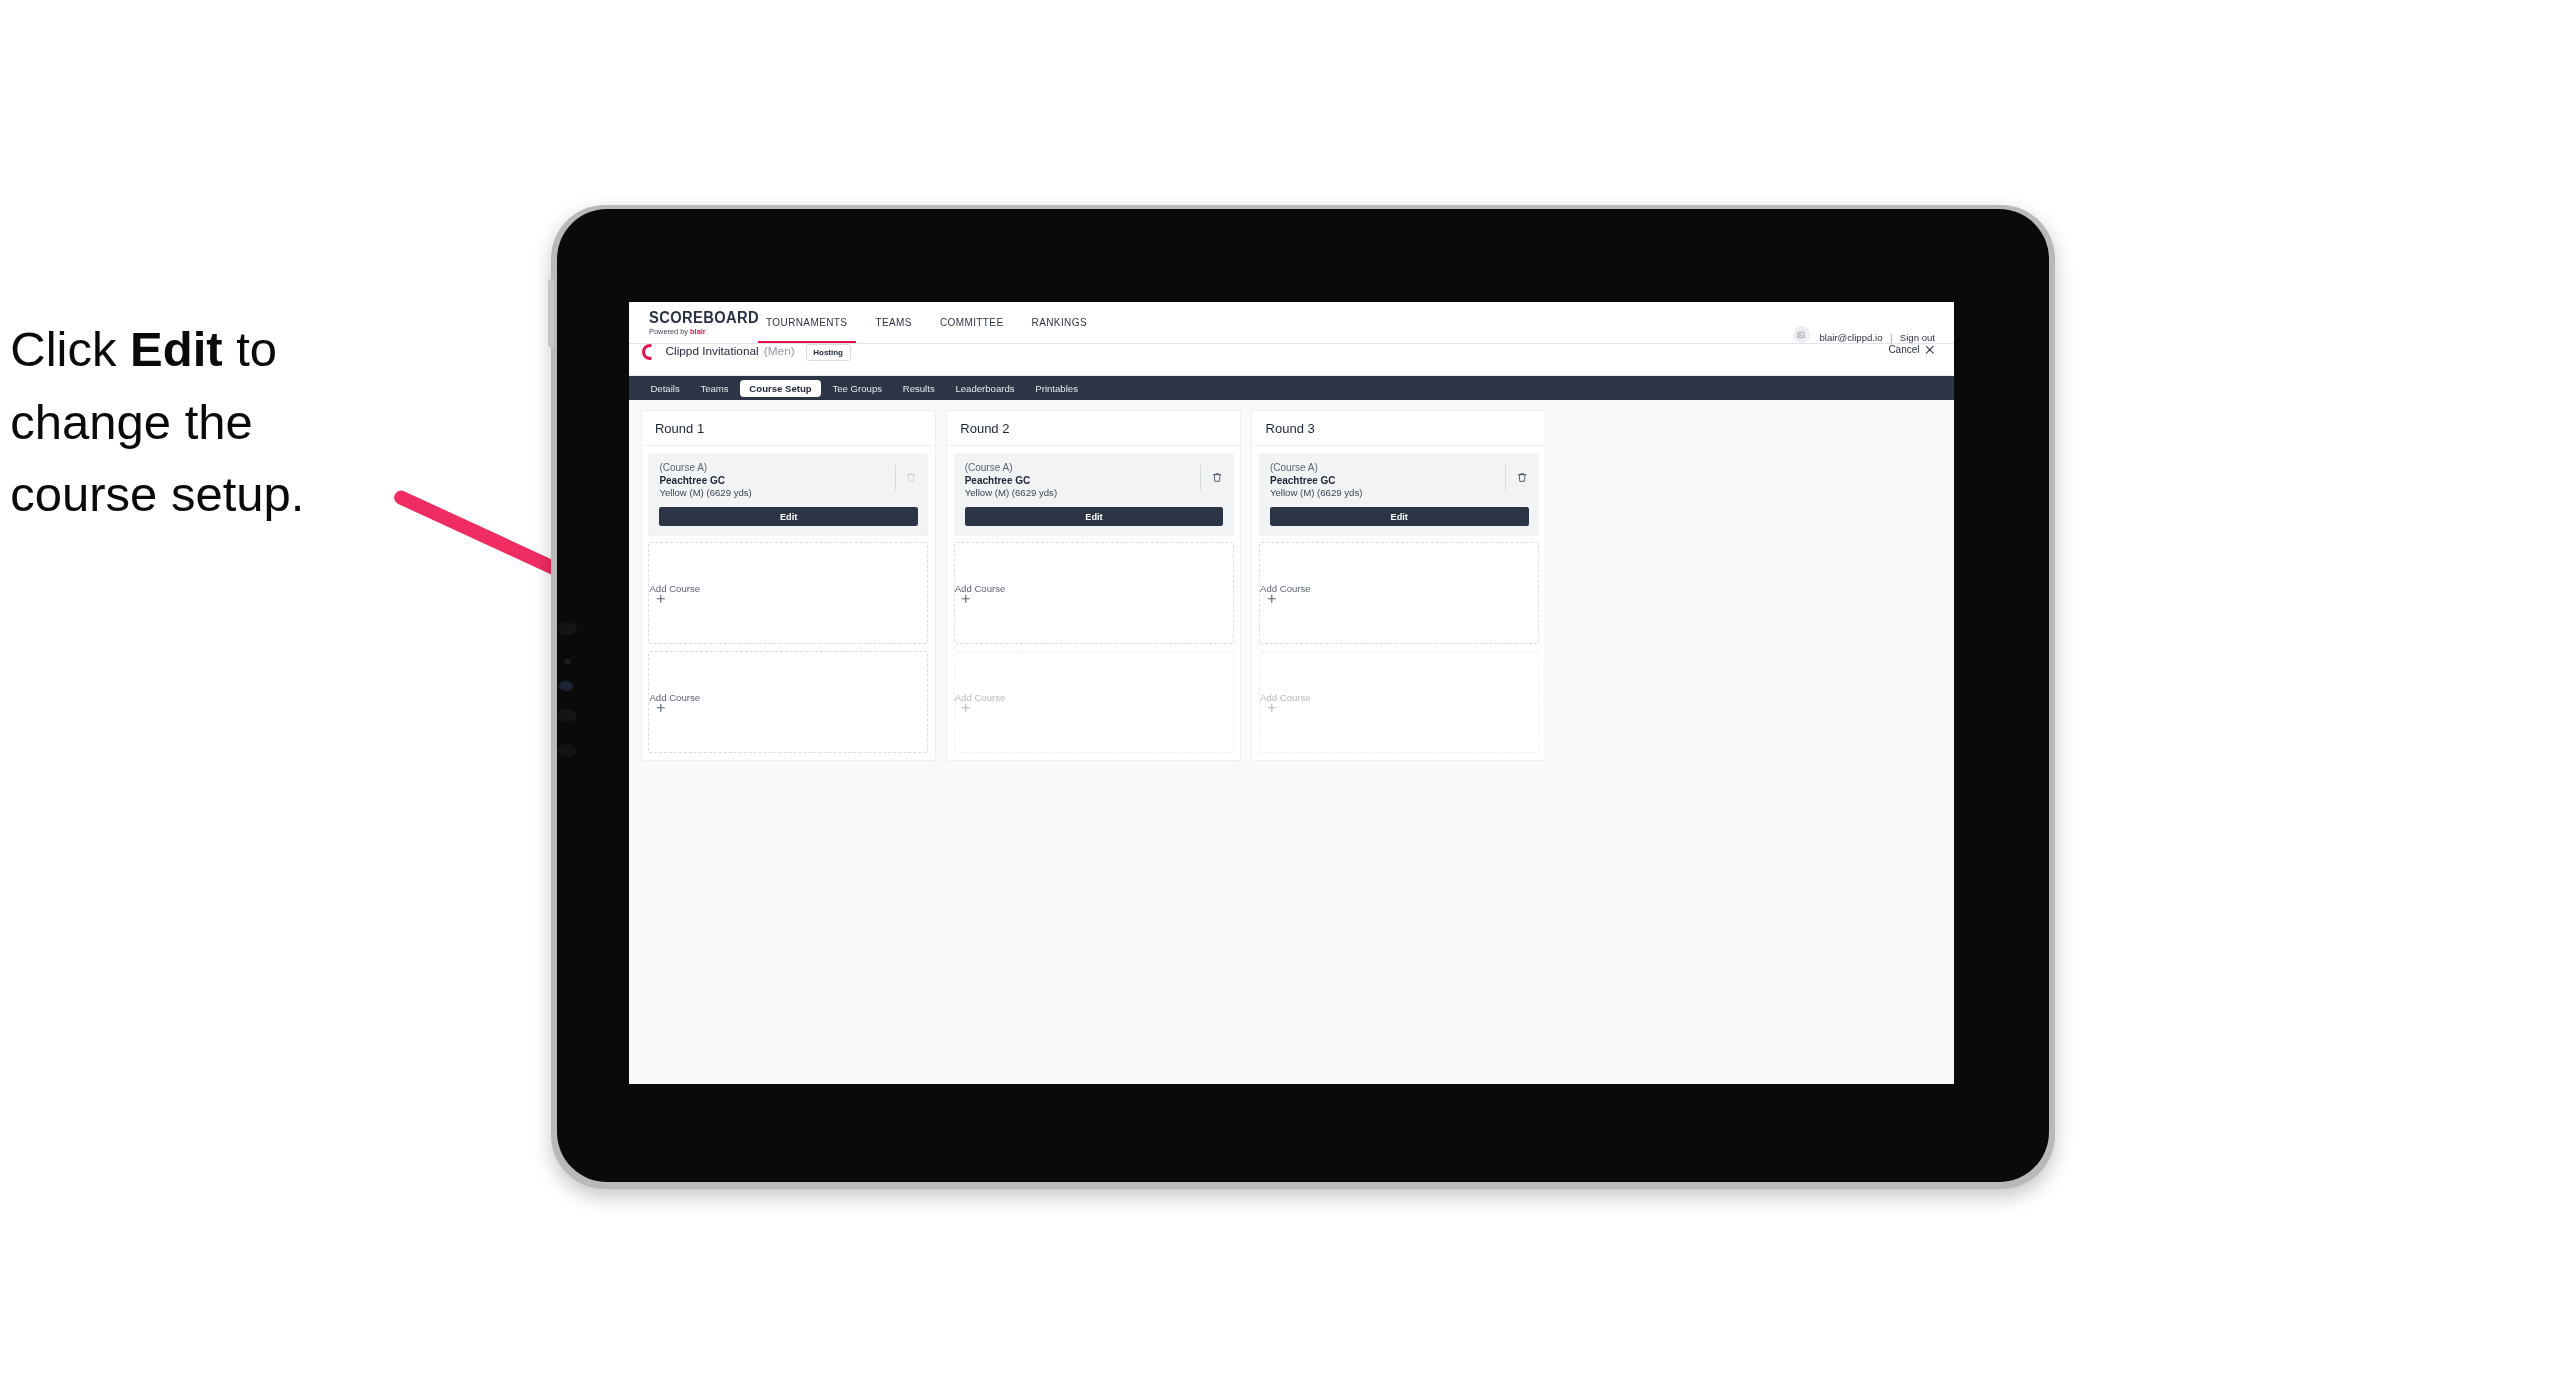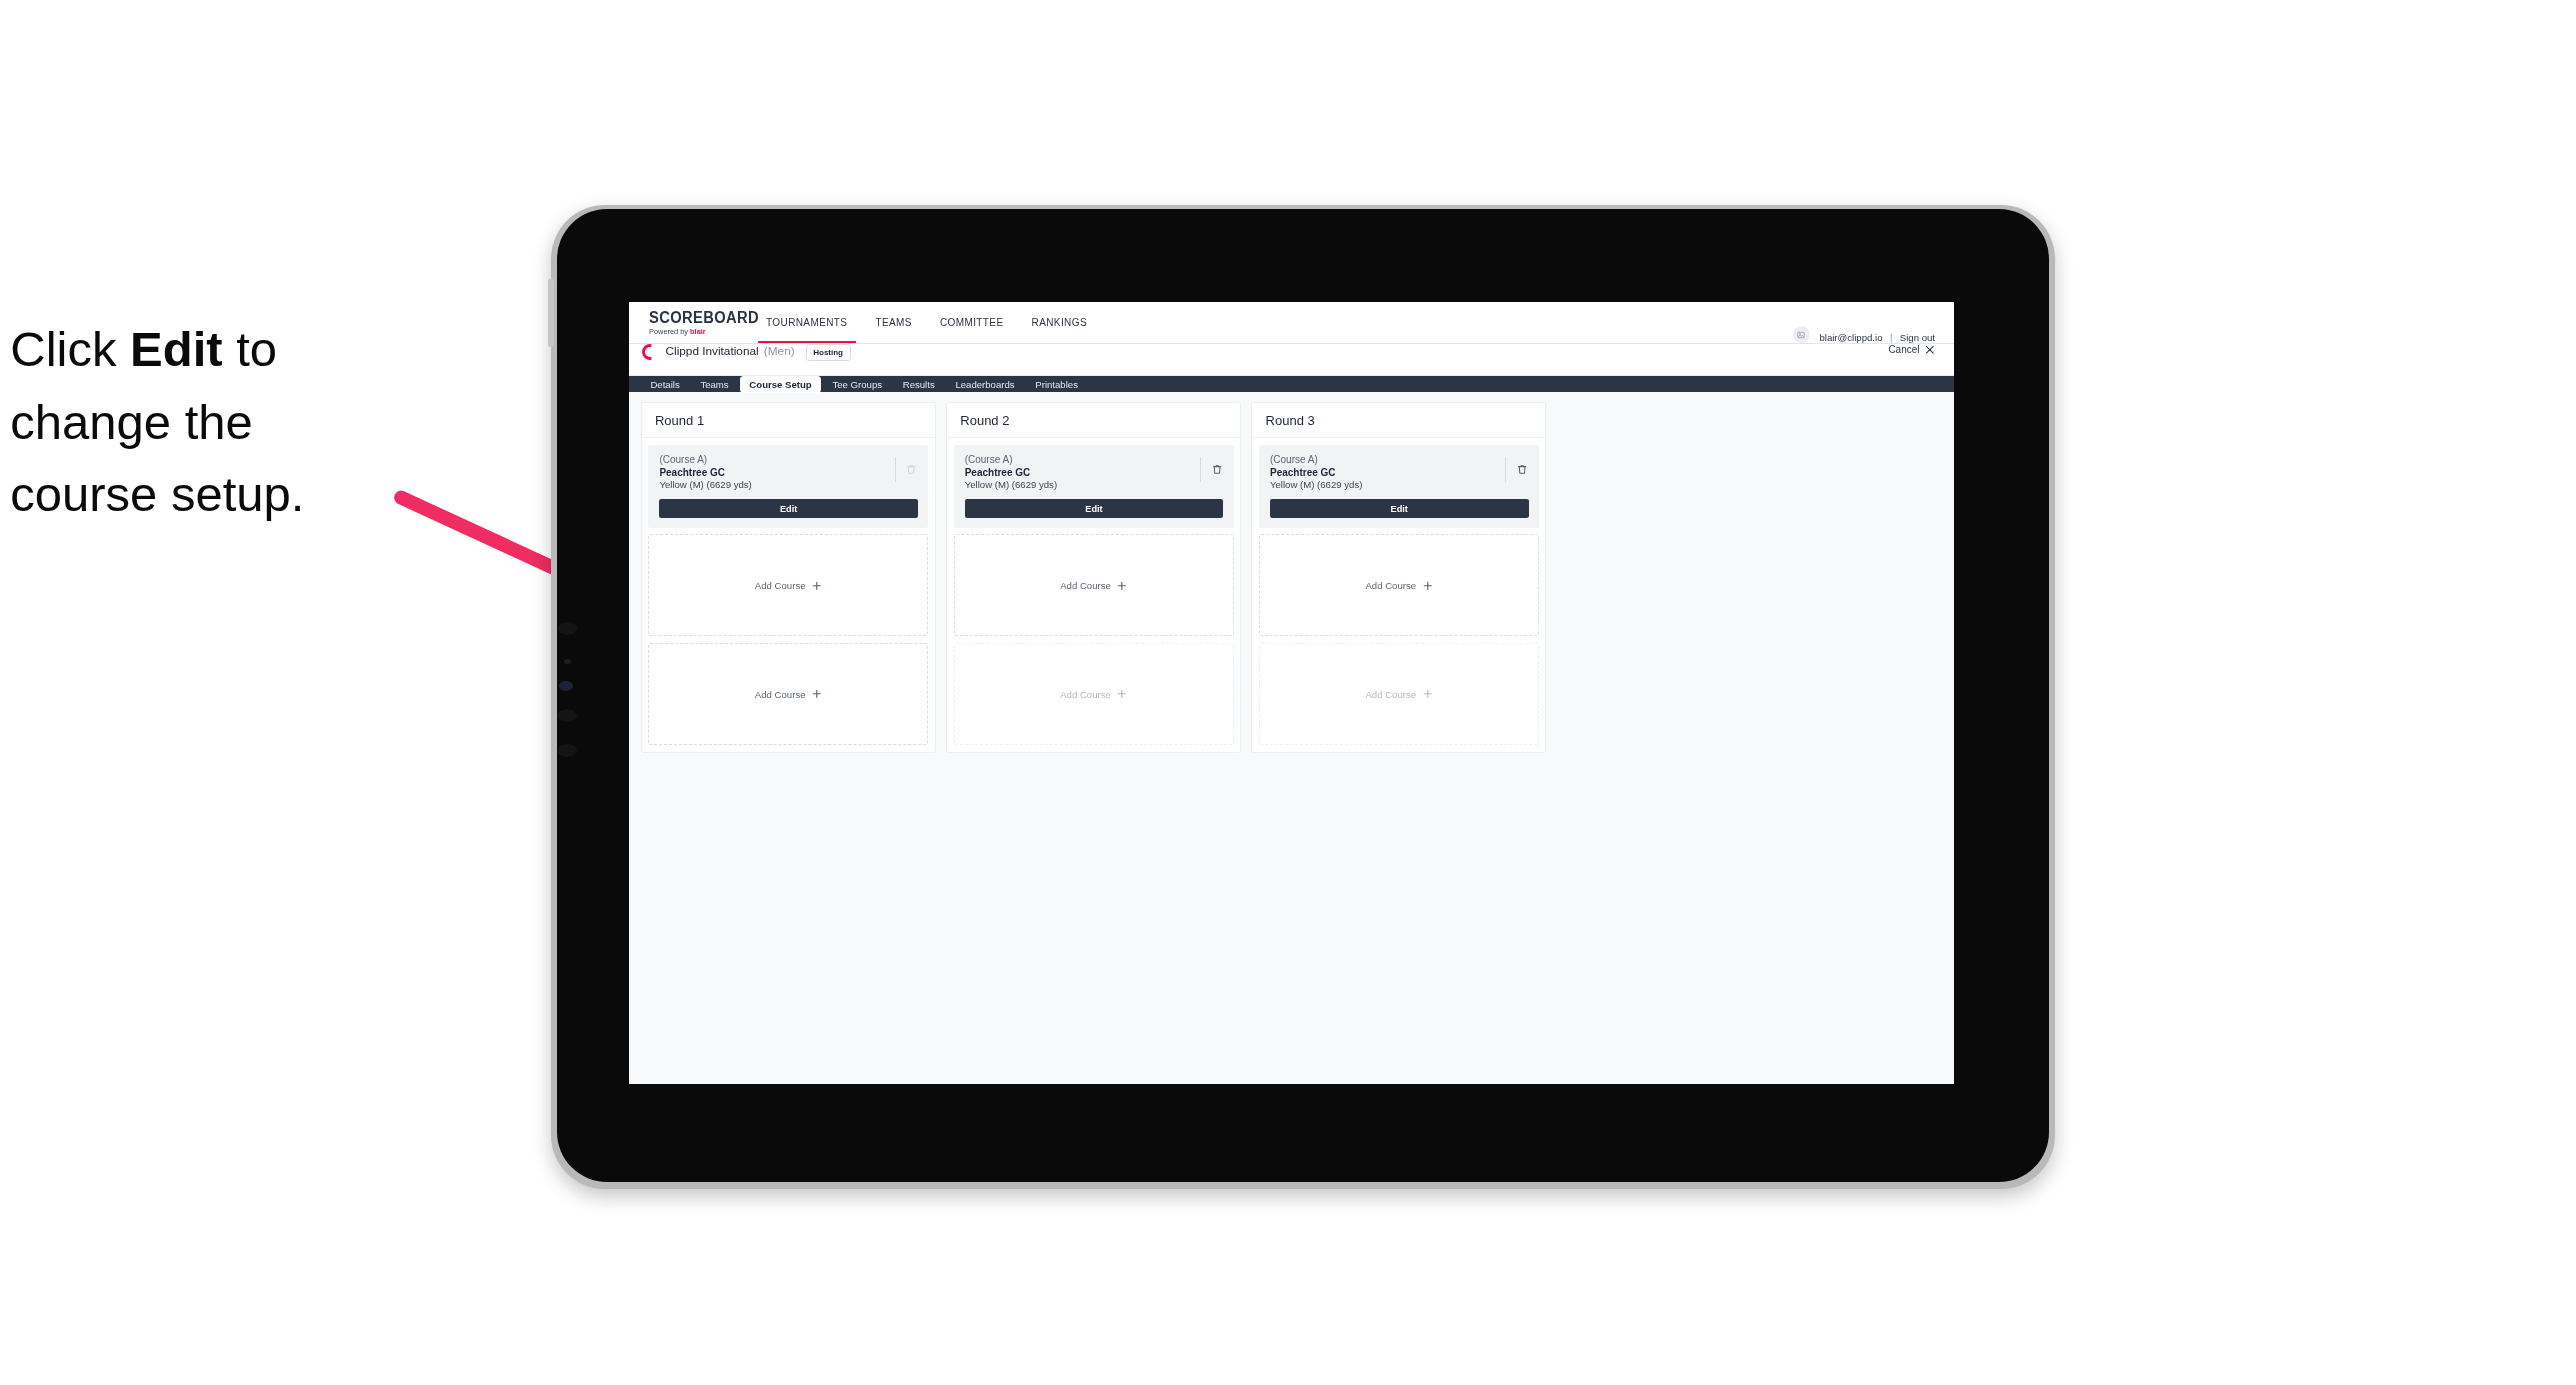--- a/index.html
+++ b/index.html
@@ -79,21 +79,21 @@
   }
   #tourn-name { font-size:11.8px; color:#20293a; font-weight:500; }
   #tourn-gender { font-size:11.8px; color:#8e96a3; margin-left:5.2px; }
   #hosting-badge { margin-left:11px; font-size:8px; font-weight:700; color:#20293a;
                    border:0.7px solid #d9dce1; border-radius:2.9px; padding:2.9px 6.6px;
                    background:#fff; }
   #cancel-wrap { margin-left:auto; display:flex; align-items:center; gap:5.9px; cursor:pointer; }
   #cancel-label { font-size:10px; color:#2b3342; }
 
   
-  #tabbar { height:16px; background:#2b3545; display:flex; align-items:center;
+  #tabbar { height:24px; background:#2b3545; display:flex; align-items:center;
             padding-left:11.8px; gap:1.5px; }
   .tab { font-size:9.6px; color:#e6e8ec; padding:0 9.6px; height:17px; line-height:17px;
          border-radius:3.7px; cursor:pointer; }
   .tab.active { background:#ffffff; color:#1b2433; font-weight:600; }
 
   
   #content { padding:10.3px 0 0 11.8px; display:flex; gap:10.3px; align-items:flex-start; }
   .round-col { width:295px; background:#ffffff; border:0.7px solid #eceef1;
                border-radius:2.2px; padding:0; }
   .round-head { height:35px; display:flex; align-items:center; padding-left:13.2px;
@@ -109,22 +109,22 @@
   .cc-actions { position:absolute; right:8.8px; top:11.8px; display:flex; align-items:center; gap:8px; }
   .cc-divider { width:0.7px; height:25px; background:#d6d9de; }
   .trash-btn { width:16px; height:16px; display:flex; align-items:center;
                justify-content:center; cursor:pointer; }
   .trash-btn.faded { opacity:.22; }
   .edit-btn { margin-top:8.8px; height:19px; width:100%; background:#2b3545; color:#fff;
               border:none; border-radius:2.2px; font-size:9.2px; font-weight:600;
               cursor:pointer; font-family:"Liberation Sans", sans-serif; }
 
   .addcourse { height:102px; border:0.7px dashed #d9dce1; border-radius:2.2px;
-               display:flex; align-items:center; justify-content:center;
-               margin-top:6.6px; background:#fff; cursor:pointer; }
+               display:flex; justify-content:center;
+               margin-top:6.6px; background:#fff; cursor:pointer;flex-direction:column; }
   .addcourse.dim { opacity:.45; }
   .ac-text { font-size:9.6px; color:#5c6573; }
   .ac-plus { margin-left:6.6px; display:inline-flex; }
 </style>
 </head>
 <body>
 
 <div id="annotation">
   <div>
     <span>Click </span><b>Edit</b><span> to</span>

